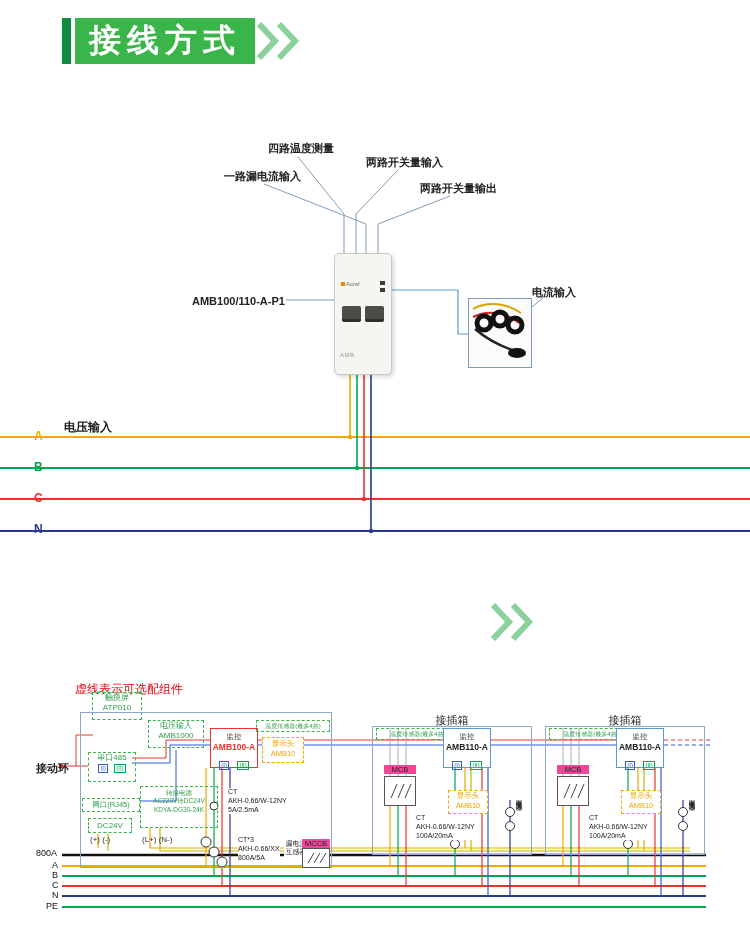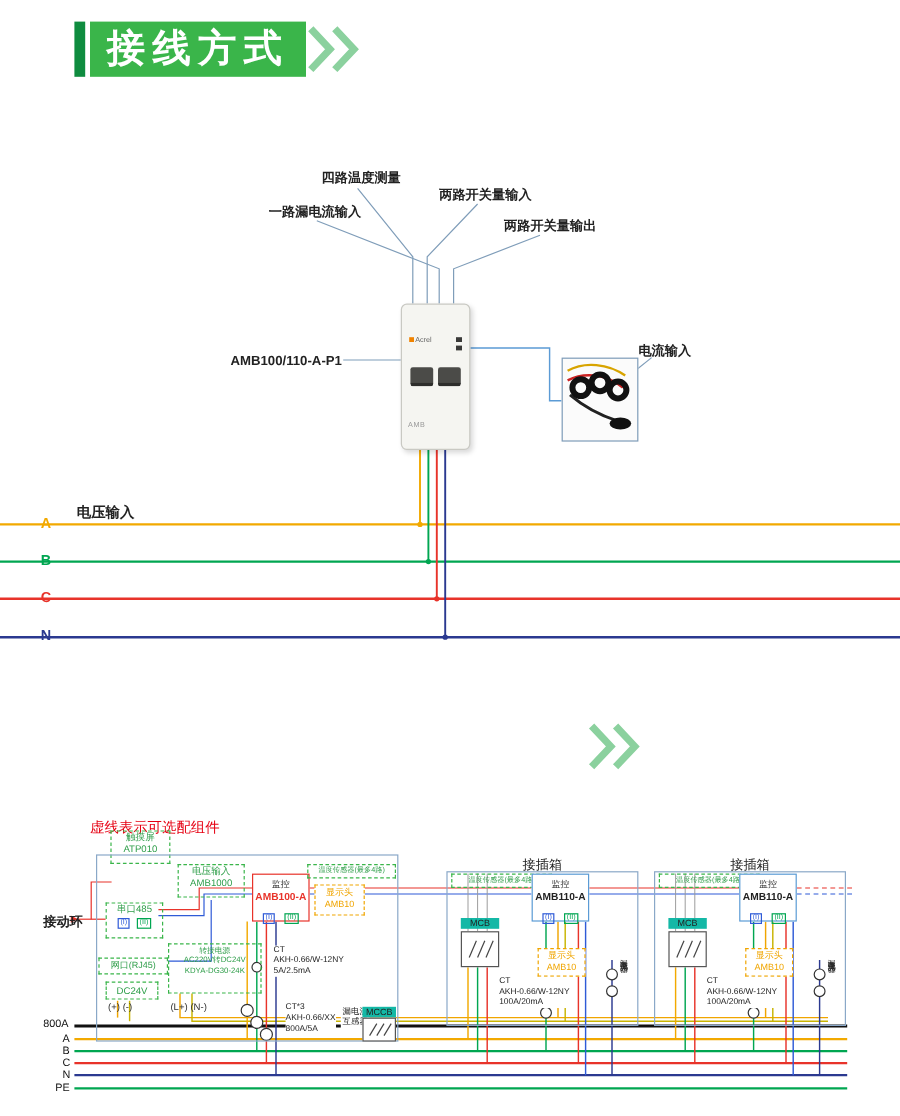--- a/index.html
+++ b/index.html
@@ -41,21 +41,21 @@
   .mon-ports { margin-top:1px; }
   .mon-ports span, .serial-ports span { display:inline-block; font-size:6px; line-height:1.1;
       padding:0 1px; margin:0 2px; border:1px solid; }
   .port-one { color:#2f5bd7; border-color:#2f5bd7; }
   .port-two { color:#00a651; border-color:#00a651; }
 
   .ct-text { font-size:7px; line-height:1.25; color:#222; white-space:nowrap; background:#fff; }
   .leak-wrap { font-size:7px; line-height:1.2; color:#222; width:24px; background:#fff; text-align:center; }
   .leak-vert { writing-mode:vertical-rl; font-size:6.5px; color:#222; background:#fff; letter-spacing:1px; }
 
-  .brk-label { font-size:7.5px; color:#222; text-align:center; background:#14b8a6; white-space:nowrap; }
+  .brk-label { font-size:7.5px; color:#222; text-align:center; background:#ec4899; white-space:nowrap; }
   .brk-box { background:#fff; border:1px solid #555; }
 
   
   .device { width:58px; height:122px; background:#f5f5f1; border:1px solid #c9c9c3; border-radius:5px;
             box-shadow:2px 2px 4px rgba(0,0,0,0.15); }
   .dev-brand { position:absolute; top:27px; left:6px; font-size:6px; color:#666; white-space:nowrap; }
   .dev-logo-dot { display:inline-block; width:4px; height:4px; background:#f08300; margin-right:1px; }
   .dev-led { position:absolute; right:6px; width:5px; height:4px; background:#3a3a38; }
   .dev-led1 { top:27px; } .dev-led2 { top:34px; }
   .dev-ports { position:absolute; top:52px; left:7px; display:flex; gap:4px; }

